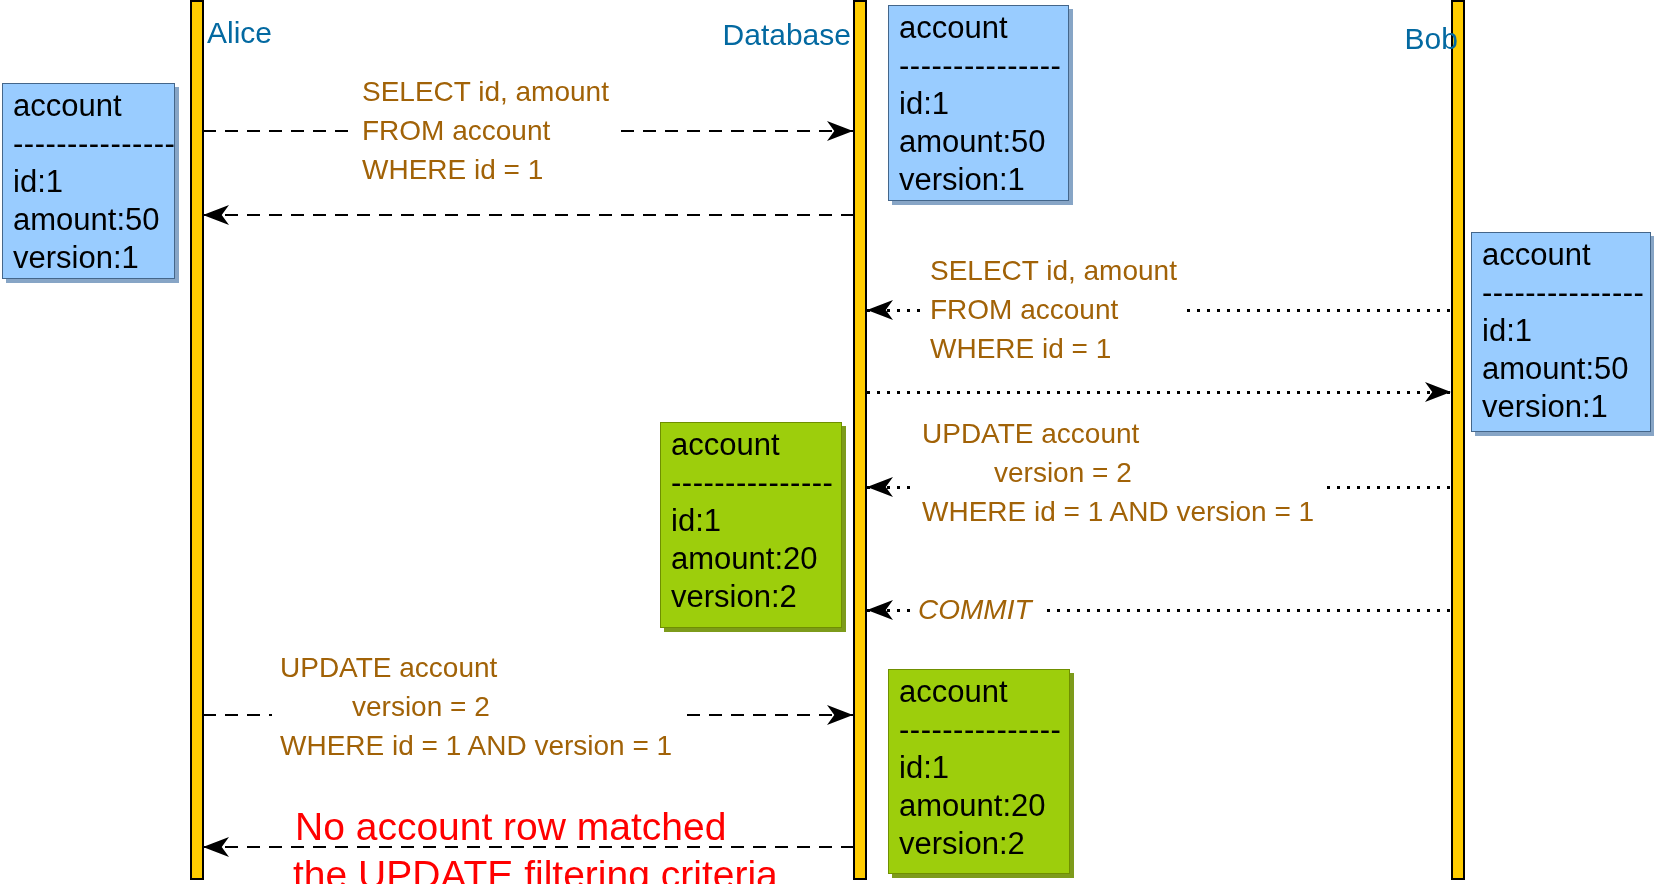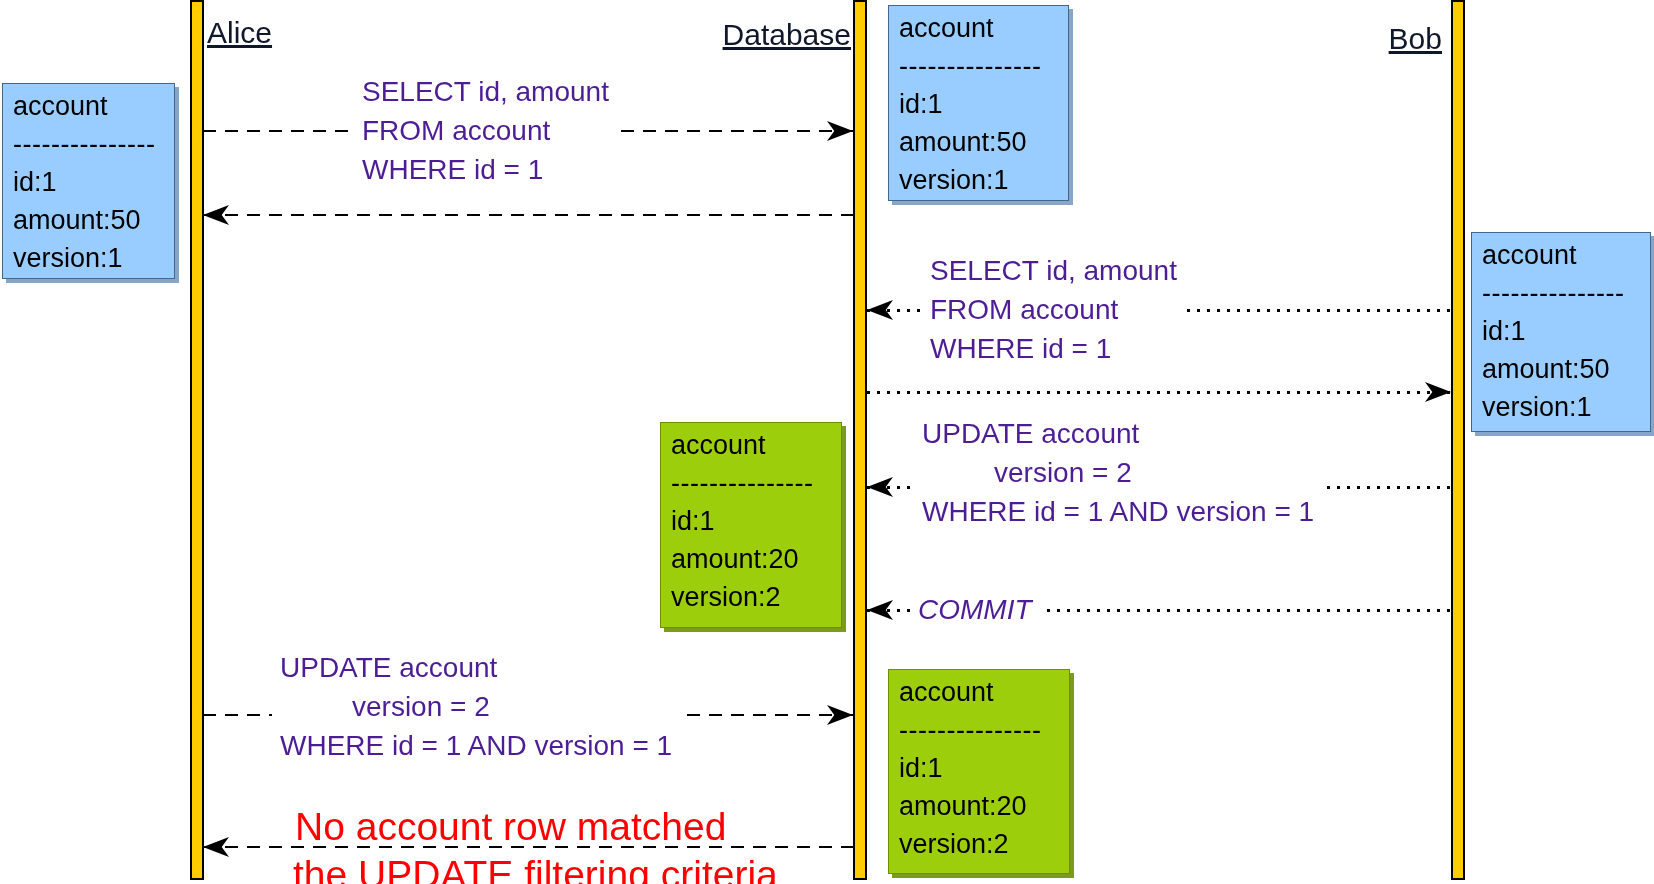--- a/index.html
+++ b/index.html
@@ -8,25 +8,25 @@
     background:#ffffff;
     font-family:"Liberation Sans", sans-serif;
     color:#000;
   }
   .lifeline{
     position:absolute;top:0;height:876px;width:10px;
     background:var(--lifeline-fill,#FFCC00);
     border:2px solid var(--lifeline-border,#000);
   }
   .lifeline-label{
-    position:absolute;font-size:30px;line-height:34px;color:#0f172a;white-space:nowrap;text-decoration:underline;
+    position:absolute;font-size:30px;line-height:34px;color:#0369a1;white-space:nowrap;
   }
   .state-box{
     position:absolute;box-sizing:border-box;
-    font-size:27px;line-height:38px;padding:3px 10px;
+    font-size:31px;line-height:38px;padding:3px 10px;
     white-space:nowrap;
   }
   .state-box.blue{
     background:var(--state-v1-fill,#99CCFF);
     border:1px solid #44668a;
     box-shadow:4px 4px 0 #87a5c6;
   }
   .state-box.green{
     background:var(--state-v2-fill,#9DCE0C);
     border:1px solid #6f8f00;
@@ -37,21 +37,21 @@
   .msg-line.dashed{
     height:2px;
     background:repeating-linear-gradient(90deg,#000 0 13px,transparent 13px 22px);
   }
   .msg-line.dotted{
     height:3px;
     background:repeating-linear-gradient(90deg,#000 0 3px,transparent 3px 10px);
   }
   .msg-label{
     position:absolute;font-size:28px;line-height:39px;
-    background:#ffffff;padding:0 8px;white-space:nowrap;color:#4c1d95;
+    background:#ffffff;padding:0 8px;white-space:nowrap;color:#a16207;
   }
   .msg-label .indent{padding-left:72px;}
   .error-label{
     position:absolute;font-size:39px;line-height:32px;
     color:var(--error-text,#FF0000);white-space:nowrap;text-align:right;
   }
   .arrow{position:absolute;width:26px;height:20px;background:#000;}
   .arrow.left{clip-path:polygon(0 50%, 100% 0, 72% 50%, 100% 100%);}
   .arrow.right{clip-path:polygon(100% 50%, 0 0, 28% 50%, 0 100%);}
 </style>
@@ -66,21 +66,21 @@
 <div class="msg-line dotted" style="left:867px;top:609px;width:584px;"></div>
 <div class="msg-line dashed" style="left:203px;top:714px;width:650px;"></div>
 <div class="msg-line dashed" style="left:203px;top:846px;width:650px;"></div>
 
 <div class="lifeline" style="left:190px;"></div>
 <div class="lifeline" style="left:853px;"></div>
 <div class="lifeline" style="left:1451px;"></div>
 
 <div class="lifeline-label" style="left:207px;top:16px;">Alice</div>
 <div class="lifeline-label" style="right:803px;top:18px;">Database</div>
-<div class="lifeline-label" style="right:212px;top:22px;">Bob</div>
+<div class="lifeline-label" style="right:196px;top:22px;">Bob</div>
 
 <div class="state-box blue" style="left:2px;top:83px;width:173px;height:196px;">
   <div>account</div>
   <div class="box-divider">---------------</div>
   <div>id:1</div>
   <div>amount:50</div>
   <div>version:1</div>
 </div>
 
 <div class="state-box blue" style="left:888px;top:5px;width:181px;height:196px;">

